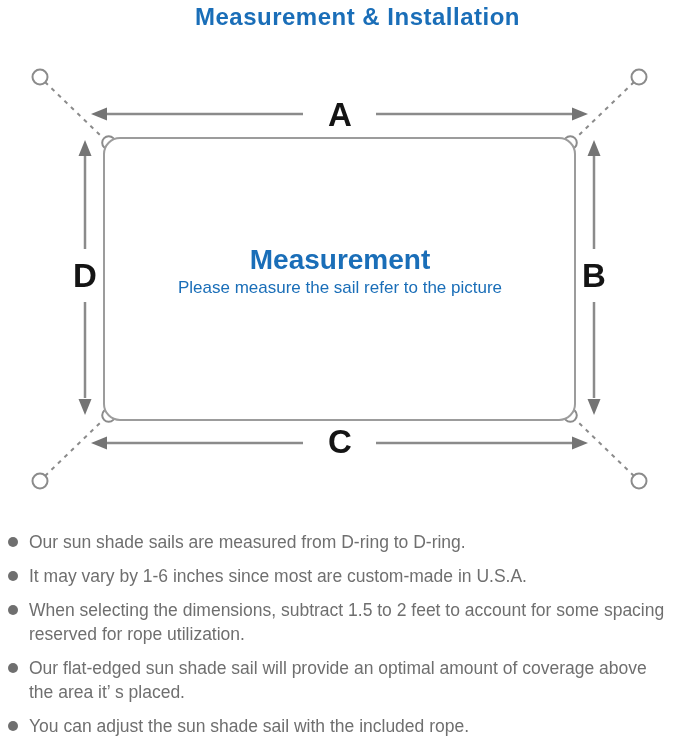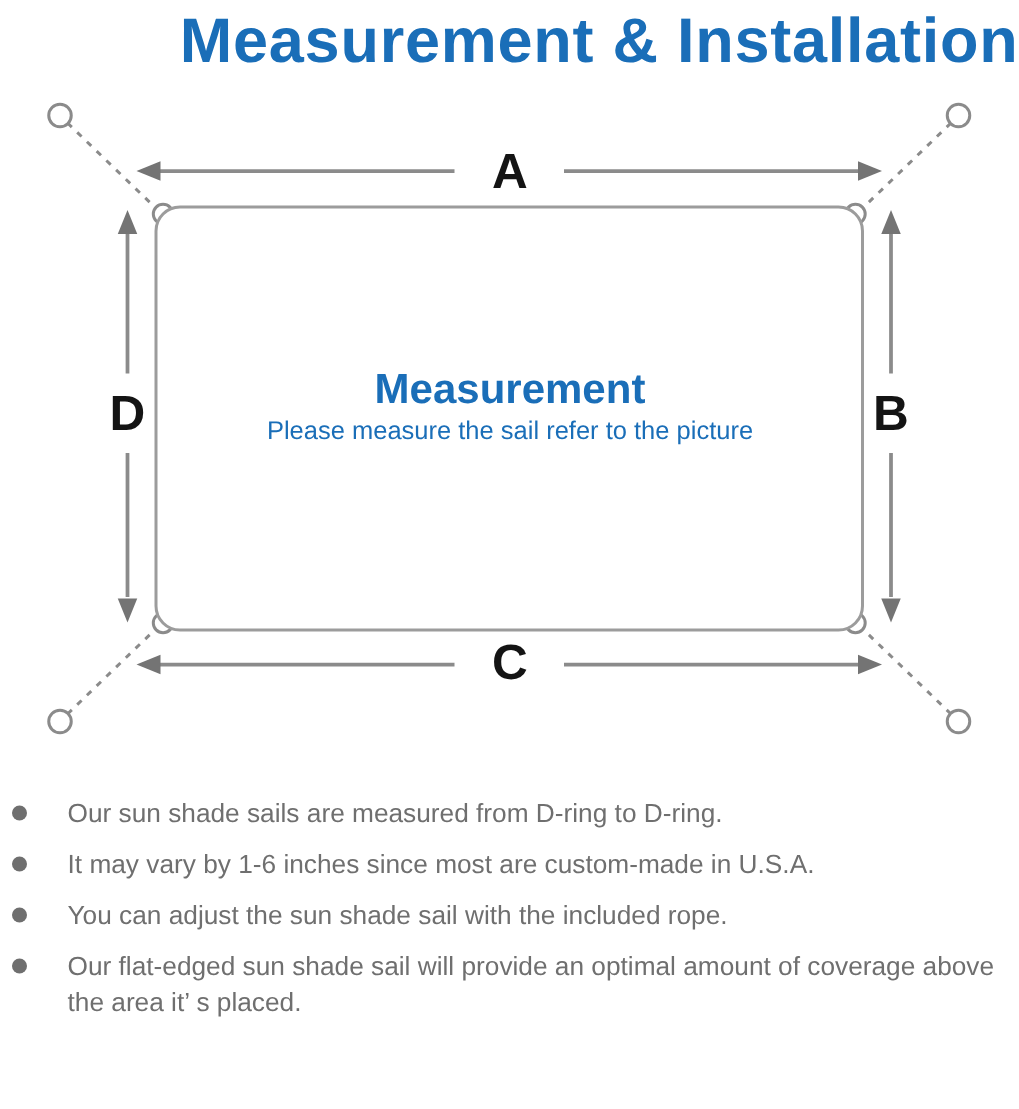--- a/index.html
+++ b/index.html
@@ -5,22 +5,22 @@
   html, body { margin: 0; padding: 0; background: #ffffff; }
   body {
     width: 679px; height: 739px; overflow: hidden;
     font-family: "Liberation Sans", sans-serif;
     -webkit-font-smoothing: antialiased;
   }
   .page { width: 679px; height: 739px; position: relative; }
 
   .title {
     margin: 0; padding-top: 3px; height: 45px;
-    text-align: right;
-    font-size: 42px; font-weight: bold; color: #1a6eb8;
+    text-align: center;
+    font-size: 24px; font-weight: bold; color: #1a6eb8;
     letter-spacing: 0.5px;
     padding-left: 36px;
   }
 
   .diagram { position: relative; width: 679px; height: 460px; }
   .diagram svg { display: block; }
 
   .dim-label {
     font-family: "Liberation Sans", sans-serif;
     font-size: 33px; font-weight: bold; fill: #141414;
@@ -35,21 +35,21 @@
   }
 
   .notes {
     list-style: none;
     margin: 22px 0 0 0;
     padding: 0 14px 0 8px;
   }
   .note {
     display: flex;
     align-items: flex-start;
-    gap: 27px;
+    gap: 11px;
     color: #6f6f6f;
     font-size: 17.5px;
     line-height: 24px;
     margin-bottom: 10px;
   }
   .dot {
     flex: 0 0 10px;
     width: 10px; height: 10px;
     border-radius: 50%;
     background: #6f6f6f;
@@ -130,21 +130,25 @@
     <li class="note">
       <span class="dot"></span>
       <span>Our sun shade sails are measured from D-ring to D-ring.</span>
     </li>
     <li class="note">
       <span class="dot"></span>
       <span>It may vary by 1-6 inches since most are custom-made in U.S.A.</span>
     </li>
     <li class="note">
       <span class="dot"></span>
-      <span>You can adjust the sun shade sail with the included rope.</span>
+      <span>When selecting the dimensions, subtract 1.5 to 2 feet to account for some spacing reserved for rope utilization.</span>
     </li>
     <li class="note">
       <span class="dot"></span>
       <span>Our flat-edged sun shade sail will provide an optimal amount of coverage above the area it’ s placed.</span>
+    </li>
+    <li class="note">
+      <span class="dot"></span>
+      <span>You can adjust the sun shade sail with the included rope.</span>
     </li>
   </ul>
 
 </div>
 
 </body></html>

